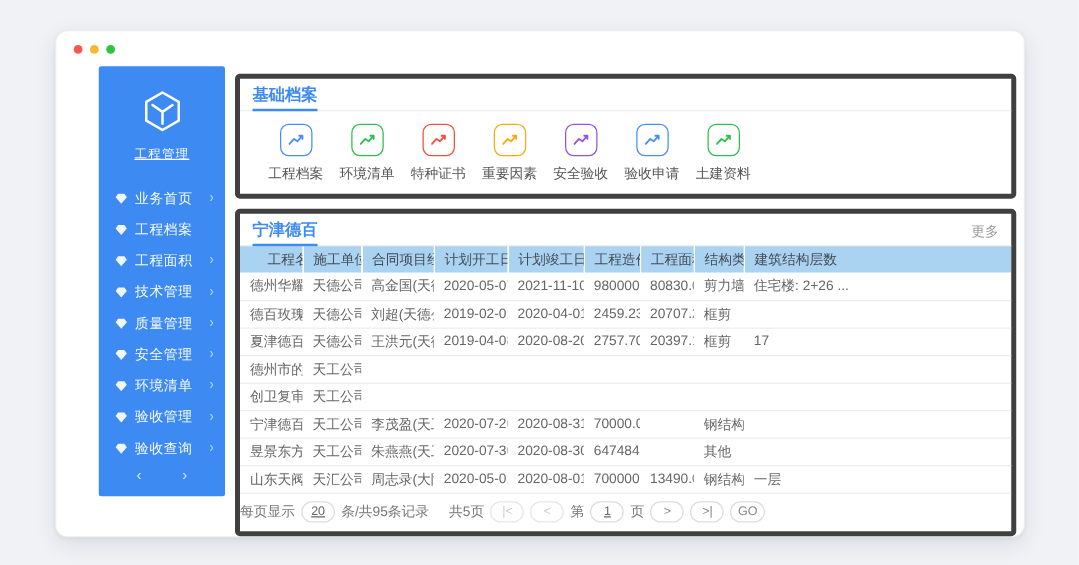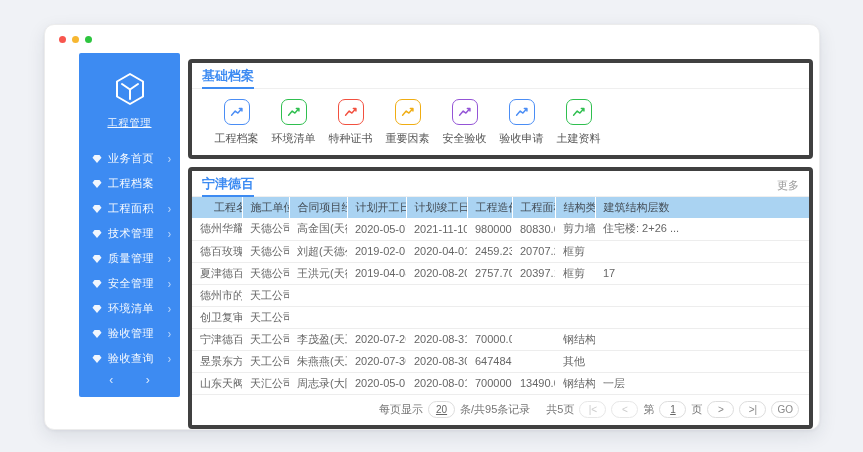--- a/index.html
+++ b/index.html
@@ -83,21 +83,21 @@
   tbody td {
     height: 22px; padding: 0 4px 0 8px; color: #666;
     border-bottom: 1px solid #ededed; white-space: nowrap; overflow: hidden;
   }
   tbody tr:last-child td { border-bottom: 1px solid #ededed; }
   col.c1{width:50px} col.c2{width:47px} col.c3{width:58px} col.c4{width:59px}
   col.c5{width:61px} col.c6{width:45px} col.c7{width:43px} col.c8{width:40px}
 
   
   .pagination {
-    display: flex; align-items: center; justify-content: flex-end;
+    display: flex; align-items: center; 
     gap: 5px; padding: 6px 10px 6px 0; font-size: 11px; color: #777; height: 30px;
   }
   .pg-box, .pg-btn {
     height: 17px; min-width: 27px; border: 1px solid #ddd; border-radius: 9px;
     display: inline-flex; align-items: center; justify-content: center;
     font-size: 10px; background: #fff; color: #888; padding: 0 5px;
   }
   .pg-box { color: #666; text-decoration: underline; }
   .pg-btn { cursor: pointer; }
   .pg-btn.disabled { color: #ccc; border-color: #e7e7e7; cursor: default; }

